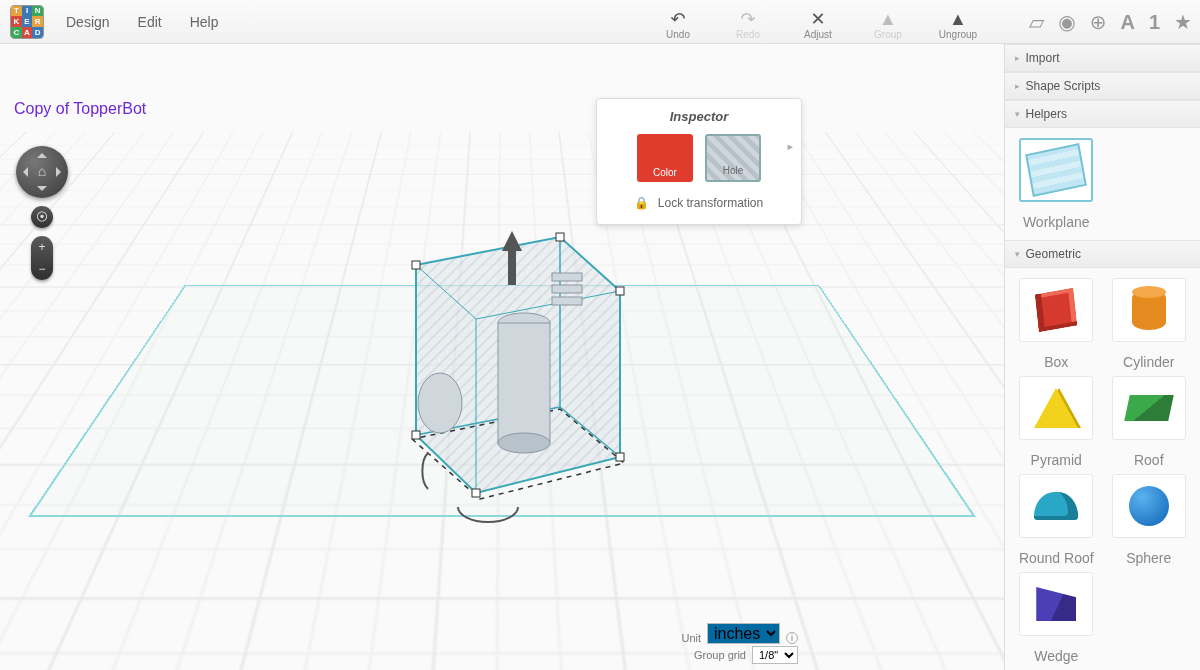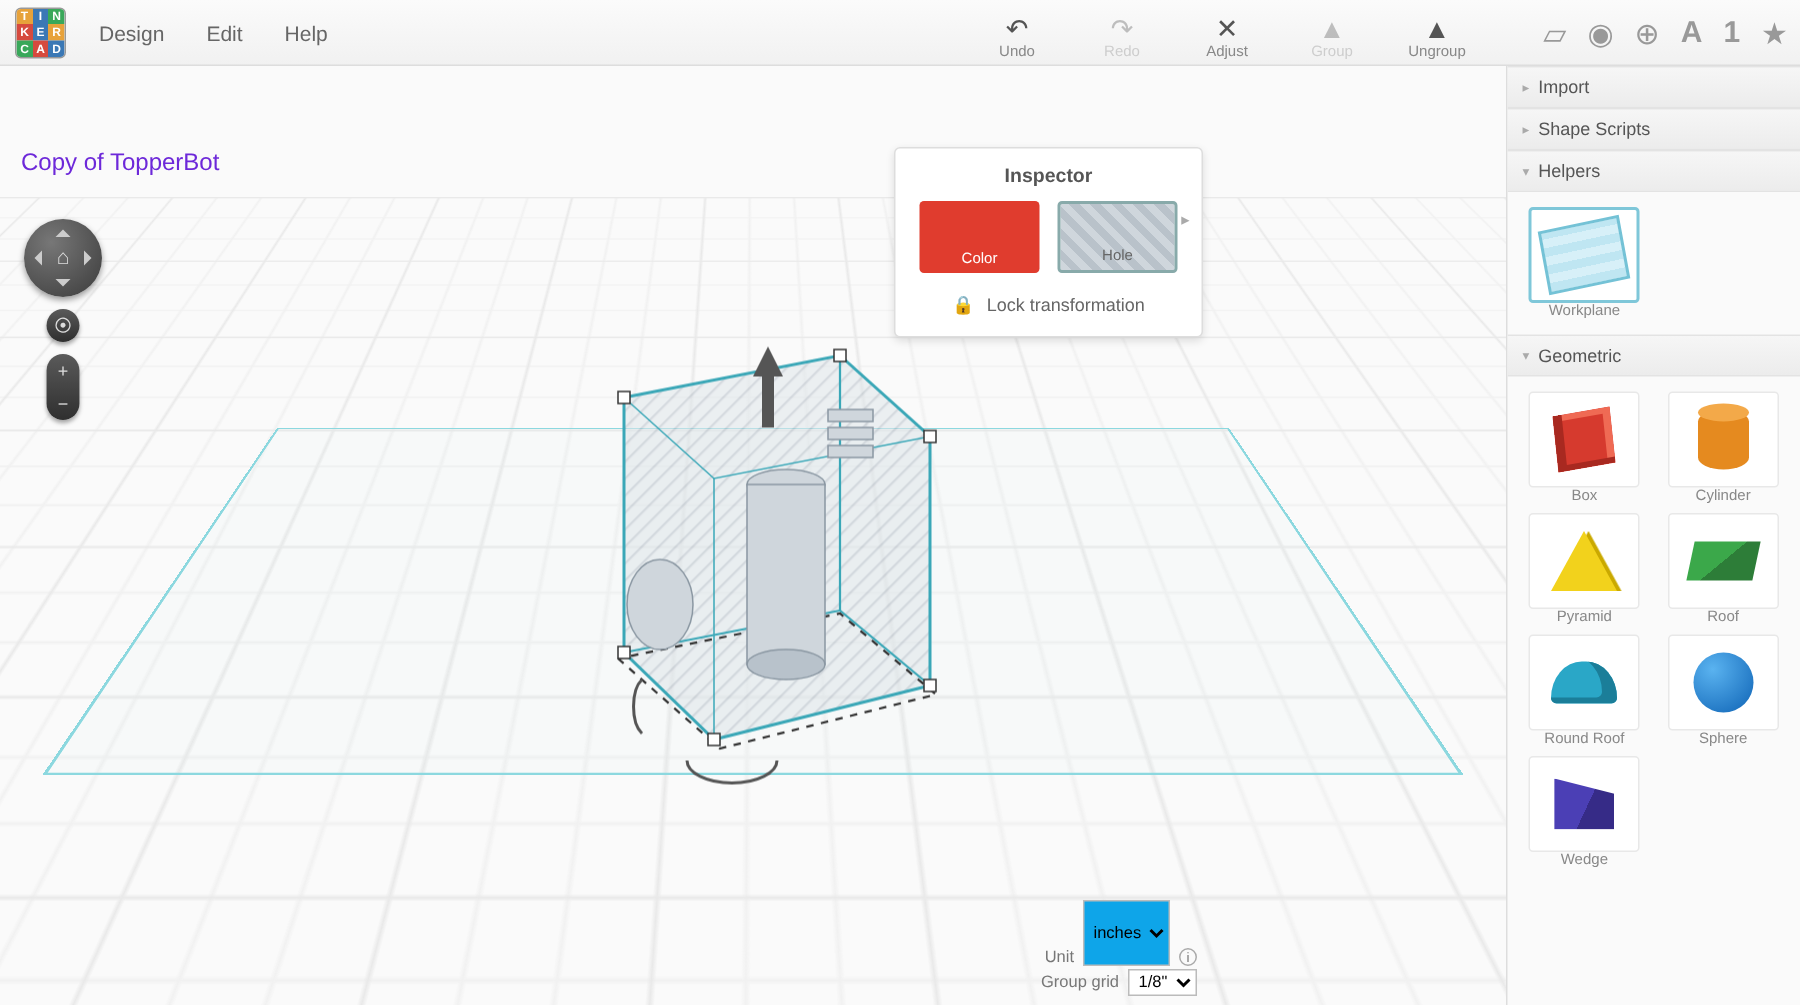--- a/index.html
+++ b/index.html
@@ -52,42 +52,42 @@
   .orb .e{right:2px;top:50%;transform:translateY(-50%);border-left-color:#ccc;}
   .orb .w{left:2px;top:50%;transform:translateY(-50%);border-right-color:#ccc;}
   .pill { width:22px; height:44px; border-radius:11px;
           background:linear-gradient(#5a5a5a,#2f2f2f); box-shadow:0 2px 3px rgba(0,0,0,.35);
           display:flex; flex-direction:column; align-items:center; justify-content:space-between;
           color:#ddd; font-size:12px; padding:4px 0;}
   .zbtn{width:22px;height:22px;border-radius:50%;background:linear-gradient(#5a5a5a,#2f2f2f);box-shadow:0 2px 3px rgba(0,0,0,.35);color:#ddd;display:flex;align-items:center;justify-content:center;font-size:12px;}
 
   
   .inspector { position:absolute; top:54px; right:202px; width:206px; background:#fff; border:1px solid #ddd; border-radius:4px; box-shadow:0 2px 6px rgba(0,0,0,.12); padding:10px 10px 14px;}
-  .inspector h4{ text-align:center; font-weight:600; font-size:13px; color:#555; margin-bottom:10px;}
+  .inspector h4{ text-align:center; font-weight:600; font-size:13px; color:#555; margin-bottom:10px;font-style:italic;}
   .swatches{display:flex; gap:12px; justify-content:center; position:relative;}
-  .sw{width:80px;height:48px;border-radius:3px;display:flex;align-items:flex-end;justify-content:center;font-size:10px;color:#fff;padding-bottom:4px;cursor:pointer;}
+  .sw{width:56px;height:48px;border-radius:3px;display:flex;align-items:flex-end;justify-content:center;font-size:10px;color:#fff;padding-bottom:4px;cursor:pointer;}
   .sw.color{background:#e03c2e;}
   .sw.hole{background:repeating-linear-gradient(45deg,#cfd6dc 0 5px,#b9c2ca 5px 10px); color:#666; border:2px solid #8aa;}
   .insp-caret{position:absolute; right:-2px; top:6px; font-size:11px; color:#aaa;}
   .lock{margin-top:14px; font-size:12px; color:#666; display:flex; align-items:center; justify-content:center; gap:8px;}
   .lock .lock-icon{font-size:12px;color:#444;}
 
   
   .unit-ctrl{position:absolute; right:206px; bottom:26px; font-size:11px; color:#777; display:flex; align-items:flex-end; gap:6px;}
-  .unit-ctrl select{font-size:11px;border:1px solid #bbb;background:#0ea5e9;padding:14px 2px;}
+  .unit-ctrl select{font-size:16px;border:1px solid #bbb;background:#0369a1;padding:0 2px;}
   .snap-ctrl{position:absolute; right:206px; bottom:6px; font-size:11px; color:#777; display:flex; align-items:center; gap:6px;}
   .snap-ctrl select{font-size:11px;border:1px solid #bbb;background:#fff;padding:1px 2px;}
 
   
   .sidebar { position:absolute; top:44px; right:0; bottom:0; width:196px; background:#fafafa; border-left:1px solid #ddd; overflow-y:auto;}
   .acc-head{background:linear-gradient(#f6f6f6,#ececec); border-top:1px solid #e3e3e3; border-bottom:1px solid #e3e3e3;
             font-size:12px; color:#555; padding:6px 10px; display:flex; align-items:center; gap:6px; cursor:pointer;}
   .acc-head .chev{font-size:9px;color:#aaa;}
   .panel-body{padding:10px 8px; display:grid; grid-template-columns:1fr 1fr; gap:6px 6px;}
-  .shape{display:flex;flex-direction:column;align-items:center;font-size:10px;color:#888;gap:0;cursor:pointer;}
+  .shape{display:flex;flex-direction:column;align-items:center;font-size:14px;color:#888;gap:12px;cursor:pointer;}
   .shape .thumb{width:74px;height:64px;background:#fff;border:1px solid #e8e8e8;border-radius:3px;display:flex;align-items:center;justify-content:center;}
   .helper .thumb{border:2px solid #7fc7d9;}
 
   
   .g-box{width:38px;height:38px;background:#d63a2e;transform:skewY(-10deg) skewX(6deg);box-shadow:6px -4px 0 #a82920 inset, -5px 4px 0 #ef6a54 inset;}
   .g-cyl{width:34px;height:40px;background:#e58a1f;border-radius:17px/8px;position:relative;}
   .g-cyl::before{content:"";position:absolute;top:-4px;left:0;right:0;height:12px;border-radius:50%;background:#f3a949;}
   .g-pyr{width:0;height:0;border-left:22px solid transparent;border-right:22px solid transparent;border-bottom:40px solid #f2d21c;filter:drop-shadow(3px 0 0 #caa900);}
   .g-roof{width:44px;height:26px;background:linear-gradient(135deg,#3ba84a 50%,#2d7d38 50%);transform:skewX(-12deg);}
   .g-rroof{width:44px;height:28px;background:#2aa7c7;border-radius:22px 22px 4px 4px/26px 26px 4px 4px;box-shadow:inset -10px -4px 0 #1b7e99;}

